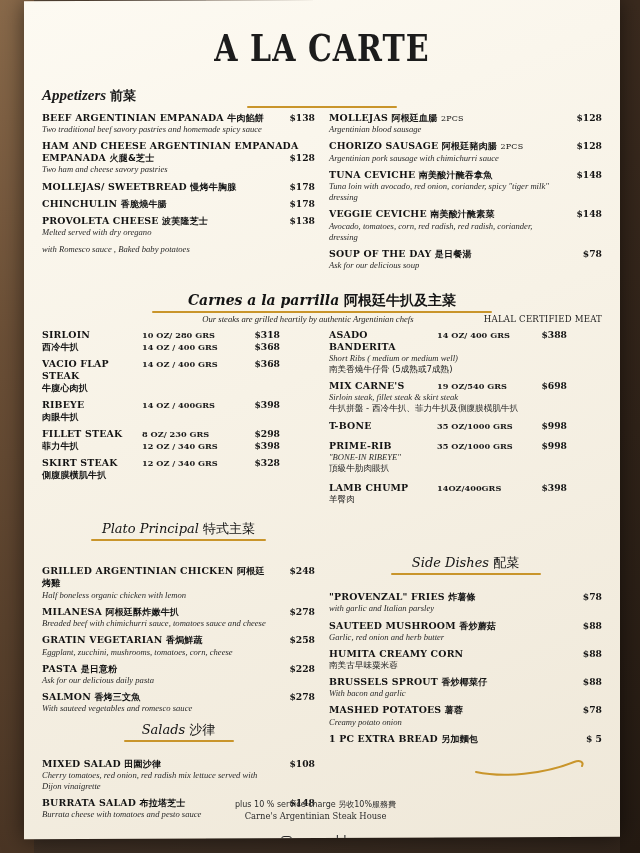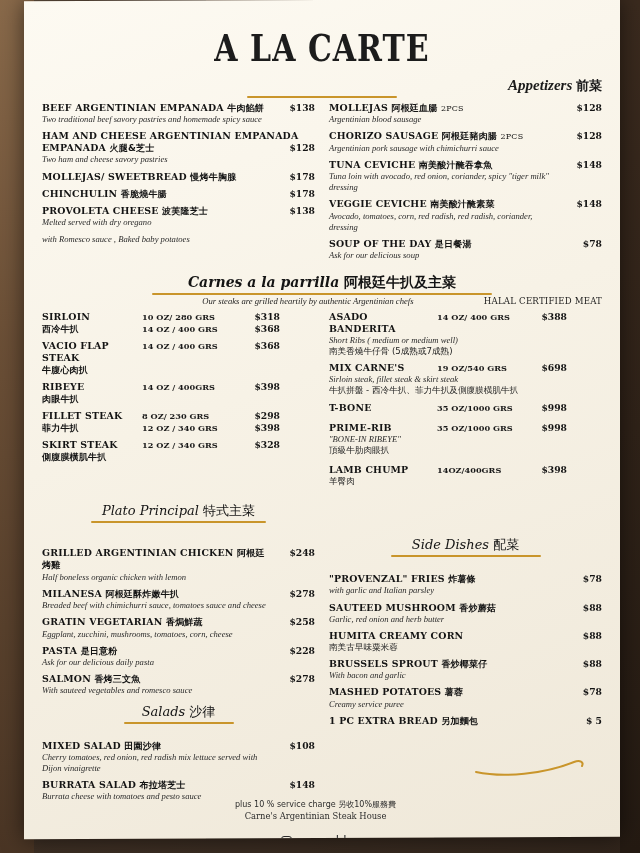--- a/index.html
+++ b/index.html
@@ -37,25 +37,25 @@
     text-align:center;
     font-family:"DejaVu Serif", serif;
     font-weight:bold;
     font-size:30px;
     letter-spacing:1px;
     margin:12px 0 2px 0;
     color:#1c1c1c;
     transform:scaleY(1.25);
   }
   .section-head{
-    text-align:right;
+    text-align:left;
     font-style:italic;
     font-weight:bold;
     font-size:15px;
-    margin:12px 0 2px 0;
+    margin:22px 0 2px 0;
     color:#1b1b1b;
     position:relative;
   }
   .section-head .cn{font-style:normal;font-family:"DejaVu Sans",sans-serif;font-size:13px;}
   .underline{
     display:block;margin:1px auto 0 auto;height:2px;width:150px;
     background:#c9952b;border-radius:2px;
   }
   .cols{display:flex;gap:14px;justify-content:space-between;}
   .col{flex:1;min-width:0;}
@@ -83,21 +83,21 @@
   .sub{font-size:8.6px;color:#222;font-family:"DejaVu Sans",sans-serif;line-height:1.3;}
 
   .steak-note{
     display:flex;justify-content:space-between;align-items:baseline;
     font-size:8.6px;font-style:italic;margin:1px 0 5px 0;color:#1d1d1d;
   }
   .halal{font-style:normal;font-weight:normal;font-family:"DejaVu Serif",serif;font-size:8.6px;letter-spacing:.2px;}
 
   .mid-head{
     font-family:"DejaVu Serif",serif;font-weight:bold;font-style:italic;
-    font-size:14px;text-align:center;margin:8px 0 0 0;color:#141414;
+    font-size:14px;text-align:center;margin:16px 0 0 0;color:#141414;
   }
   .mid-head .cn{font-style:normal;font-family:"DejaVu Sans",sans-serif;font-size:14px;}
 
   .left-head{
     font-family:"DejaVu Serif",serif;font-weight:normal;font-style:italic;
     font-size:13px;margin:8px 0 16px 0;color:#141414;text-align:center;
   }
   .left-head .cn{font-style:normal;font-family:"DejaVu Sans",sans-serif;font-size:13px;}
 
   .footer{
@@ -462,21 +462,21 @@
           <div class="pr">$88</div>
         </div>
         <div class="ds">With bacon and garlic</div>
       </div>
 
       <div class="item">
         <div class="row">
           <div class="nm"><span>MASHED POTATOES</span> <span class="cn">薯蓉</span></div>
           <div class="pr">$78</div>
         </div>
-        <div class="ds">Creamy service puree</div>
+        <div class="ds">Creamy potato onion</div>
       </div>
 
       <div class="item">
         <div class="row">
           <div class="nm"><span>1 PC EXTRA BREAD</span> <span class="cn">另加麵包</span></div>
           <div class="pr">$ 5</div>
         </div>
       </div>
 
     </div>

